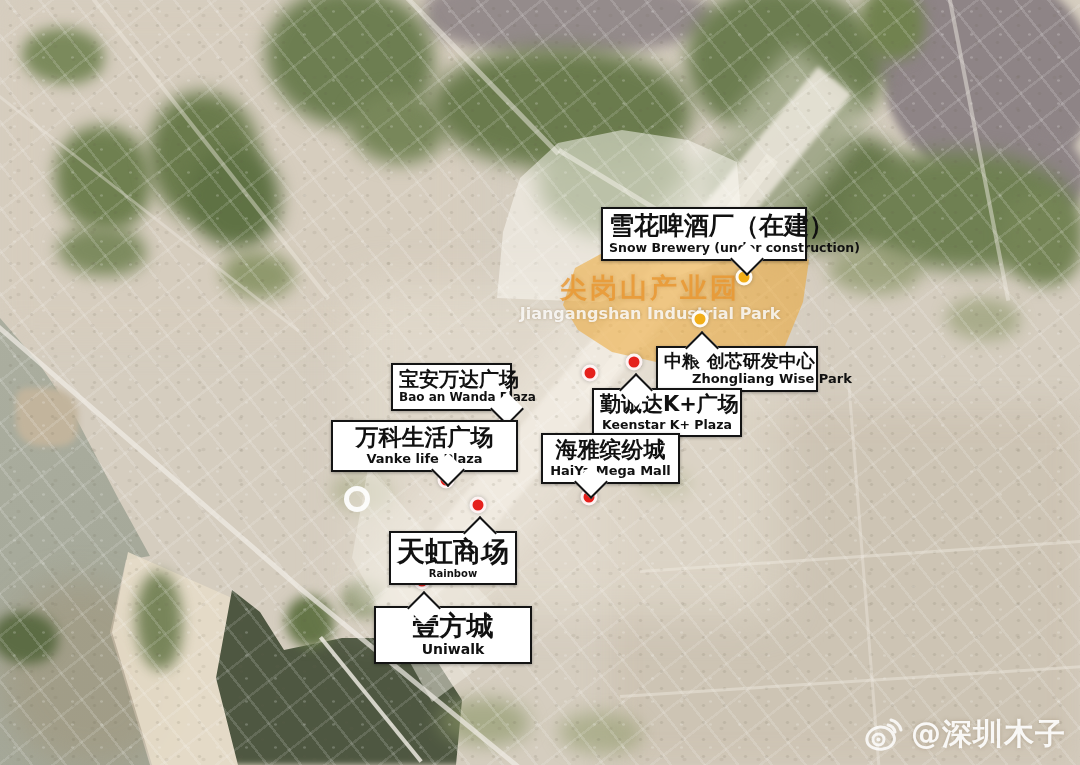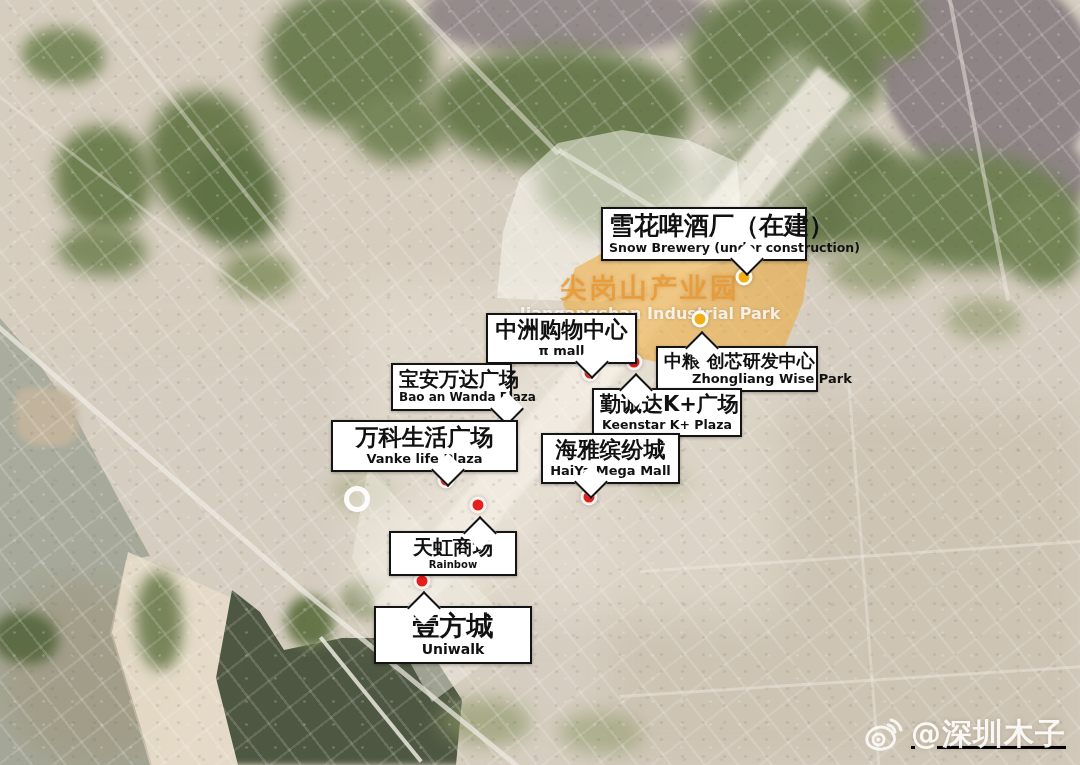--- a/index.html
+++ b/index.html
@@ -123,25 +123,25 @@
   .pointer.pb { bottom:-12px; border-right:2.5px solid #141414; border-bottom:2.5px solid #141414; }
   .pointer.pt { top:-12px; border-left:2.5px solid #141414; border-top:2.5px solid #141414; }
 
   .c-snow      { left:601px; top:207px; width:206px; } .c-snow .cn{font-size:25px;} .c-snow .en{font-size:12.5px;}
   .c-pi        { left:486px; top:313px; width:151px; } .c-pi .cn{font-size:22px;} .c-pi .en{font-size:13px;}
   .c-zhongliang{ left:656px; top:346px; width:162px; } .c-zhongliang .cn{font-size:18px;} .c-zhongliang .en{font-size:13px;margin-left:28px;}
   .c-keenstar  { left:592px; top:388px; width:150px; } .c-keenstar .cn{font-size:21px;} .c-keenstar .en{font-size:12.5px;}
   .c-wanda     { left:391px; top:363px; width:121px; } .c-wanda .cn{font-size:20px;} .c-wanda .en{font-size:12px;}
   .c-vanke     { left:331px; top:420px; width:187px; } .c-vanke .cn{font-size:23px;} .c-vanke .en{font-size:13px;}
   .c-haiya     { left:541px; top:433px; width:139px; } .c-haiya .cn{font-size:22px;} .c-haiya .en{font-size:13px;}
-  .c-rainbow   { left:389px; top:531px; width:128px; } .c-rainbow .cn{font-size:20px;} .c-rainbow .en{font-size:10px;}
+  .c-rainbow   { left:389px; top:531px; width:128px; } .c-rainbow .cn{font-size:28px;} .c-rainbow .en{font-size:10px;}
   .c-uniwalk   { left:374px; top:606px; width:158px; } .c-uniwalk .cn{font-size:27px;} .c-uniwalk .en{font-size:14px;}
 
   
-  .watermark { position:absolute; right:14px; bottom:10px; display:flex; align-items:center; gap:8px; z-index:9;text-decoration:underline; }
+  .watermark { position:absolute; right:14px; bottom:10px; display:flex; align-items:center; gap:8px; z-index:9; }
   .watermark .txt { font-size:30px; font-weight:bold; color:rgba(255,255,255,.9);
     text-shadow:0 0 4px rgba(140,120,90,.4); letter-spacing:1px; }
   .watermark svg { opacity:.9; }
 </style>
 </head>
 <body>
 
 <div id="stage">
 
   <div class="layer tint-tl"></div>
@@ -219,25 +219,20 @@
   <span class="dot" style="left: 589px; top: 497px; background: rgb(229, 32, 28);"></span>
   <span class="dot" style="left: 478px; top: 505px; background: rgb(229, 32, 28);"></span>
   <span class="dot" style="left: 422px; top: 581px; background: rgb(229, 32, 28);"></span>
 
   <div class="callout c-snow">
     <div class="pointer pb" style="left:132px"></div>
     <div class="cn">雪花啤酒厂（在建）</div>
     <div class="en">Snow Brewery (under construction)</div>
   </div>
 
-  <div class="callout c-pi">
-    <div class="pointer pb" style="left:92px"></div>
-    <div class="cn">中洲购物中心</div>
-    <div class="en">π mall</div>
-  </div>
 
   <div class="callout c-zhongliang">
     <div class="pointer pt" style="left:32px"></div>
     <div class="cn">中粮·创芯研发中心</div>
     <div class="en">Zhongliang Wise Park</div>
   </div>
 
   <div class="callout c-keenstar">
     <div class="pointer pt" style="left:30px"></div>
     <div class="cn">勤诚达K+广场</div>

